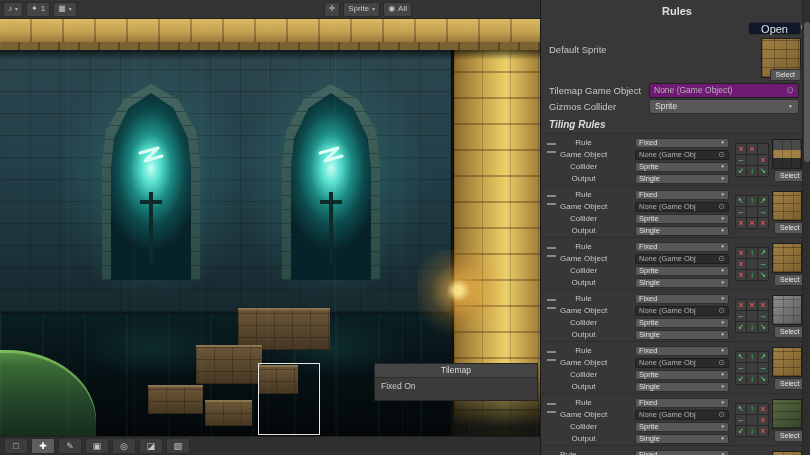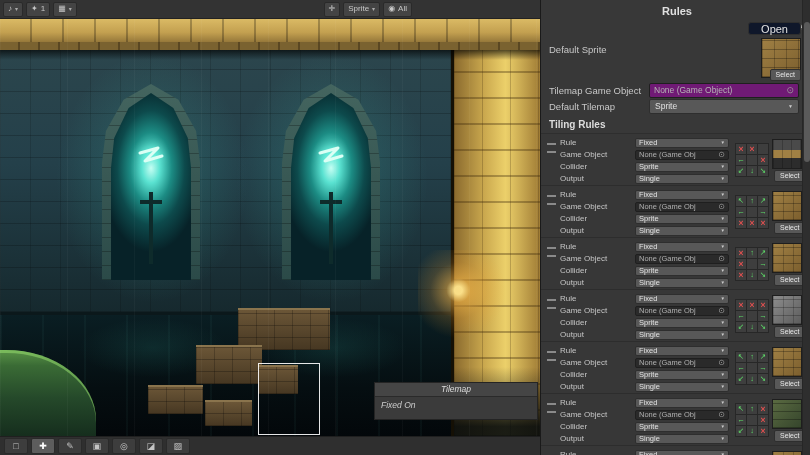--- a/index.html
+++ b/index.html
@@ -78,22 +78,22 @@
   .ledge-shadow{position:absolute;left:0;right:0;top:32px;height:10px;
     background:linear-gradient(180deg,rgba(0,0,0,.65),transparent);}
   .torch{position:absolute;left:418px;top:232px;width:96px;height:96px;
     background:radial-gradient(circle at 42% 42%,rgba(255,228,140,.95) 0 4px,rgba(255,185,70,.5) 12px,rgba(255,165,45,.18) 28px,transparent 48px);}
   .gridlines{position:absolute;inset:0;pointer-events:none;
     background:repeating-linear-gradient(90deg,rgba(255,255,255,.03) 0 1px,transparent 1px 67px);}
   .selbox{position:absolute;left:258px;top:345px;width:60px;height:70px;
     border:1px solid rgba(255,255,255,.9);}
 
   
-  .tm-panel{position:absolute;left:374px;top:364px;width:162px;height:36px;
-    background:#3b3b3b;border:1px solid #242424;z-index:20;font-style:italic;}
+  .tm-panel{position:absolute;left:374px;top:345px;width:162px;height:36px;
+    background:#3b3b3b;border:1px solid #242424;z-index:20;}
   .tm-title{height:13px;line-height:13px;text-align:center;font-size:8.5px;color:#ddd;
     background:#454545;border-bottom:1px solid #2a2a2a;}
   .tm-row{display:flex;align-items:center;gap:6px;padding:3px 6px 0 6px;font-size:8.5px;color:#ccc;}
   .tm-dd{flex:1;height:12px;background:#585858;border:1px solid #2e2e2e;border-radius:2px;
     display:flex;align-items:center;padding:0 4px;font-size:8px;color:#ddd;}
   .tm-dd .caret{margin-left:auto;font-size:5px;}
 
   
   .tile-toolbar{position:absolute;bottom:0;left:0;right:0;height:18px;background:#2f2f2f;
     border-top:1px solid #1f1f1f;display:flex;align-items:center;gap:3px;padding:0 4px;z-index:30;}
@@ -124,28 +124,28 @@
     border:1px solid #2e2e2e;border-radius:2px;padding:0 5px;height:10px;line-height:10px;color:#e8e8e8;}
   .field-row{display:flex;align-items:center;height:16px;padding:0 12px 0 8px;gap:4px;}
   .flabel{flex:0 0 96px;font-size:9.5px;color:#c8c8c8;white-space:nowrap;}
   .objfield{flex:1;height:13px;background:#701a75;border:1px solid #1f1f1f;border-radius:2px;
     display:flex;align-items:center;gap:3px;padding:0 4px;font-size:8.5px;color:#b5b5b5;
     white-space:nowrap;overflow:hidden;}
   .objfield .picker{margin-left:auto;color:#999;font-size:9px;}
   .dropdown{flex:1;height:13px;background:#585858;border:1px solid #2e2e2e;border-radius:2px;
     display:flex;align-items:center;padding:0 5px;font-size:8.5px;color:#e2e2e2;}
   .dropdown .caret{margin-left:auto;font-size:5px;color:#ccc;}
-  .tiling-header{padding:5px 8px 3px;font-weight:bold;font-size:10px;color:#dcdcdc;}
+  .tiling-header{padding:5px 8px 3px;font-weight:bold;font-size:10px;color:#dcdcdc;font-style:italic;}
   .rules-list{flex:1;overflow:hidden;border-top:1px solid #2e2e2e;background:#373737;}
 
   .rule{position:relative;height:52px;border-bottom:1px solid #2d2d2d;box-sizing:border-box;}
   .handle{position:absolute;left:6px;top:9px;width:9px;height:6px;
     border-top:2px solid #8a8a8a;border-bottom:2px solid #8a8a8a;}
   .rlabels{position:absolute;left:19px;top:4px;display:flex;flex-direction:column;gap:2px;}
-  .rlab{height:10px;line-height:10px;font-size:8px;color:#c6c6c6;white-space:nowrap;}
+  .rlab{height:10px;line-height:10px;font-size:8px;color:#c6c6c6;white-space:nowrap;text-align:center;}
   .rvals{position:absolute;left:94px;top:4px;width:94px;display:flex;flex-direction:column;gap:2px;}
   .rctl{height:10px;border-radius:2px;display:flex;align-items:center;padding:0 3px;
     font-size:7.5px;line-height:1;white-space:nowrap;overflow:hidden;box-sizing:border-box;}
   .rctl.dd{background:#585858;border:1px solid #2e2e2e;color:#e2e2e2;}
   .rctl.obj{background:#2a2a2a;border:1px solid #1f1f1f;color:#b0b0b0;gap:10px;}
   .rctl .caret{margin-left:auto;font-size:4.5px;color:#ccc;}
   .rctl .picker{margin-left:auto;font-size:8px;color:#999;}
   .ngrid{position:absolute;left:194px;top:9px;width:34px;height:34px;box-sizing:border-box;
     display:grid;grid-template-columns:repeat(3,1fr);grid-template-rows:repeat(3,1fr);
     gap:1px;padding:1px;background:#272727;}
@@ -288,21 +288,21 @@
 
     <div class="field-row">
       <span class="flabel">Tilemap Game Object</span>
       <div class="objfield">
         <span>None (Game Object)</span>
         <span class="picker">⊙</span>
       </div>
     </div>
 
     <div class="field-row">
-      <span class="flabel">Default Tilemap</span>
+      <span class="flabel">Gizmos Collider</span>
       <div class="dropdown">
         <span>Sprite</span>
         <span class="caret">▼</span>
       </div>
     </div>
 
     <div class="tiling-header">Tiling Rules</div>
     <div class="rules-list">
   <div class="rule">
     <div class="handle"></div>

